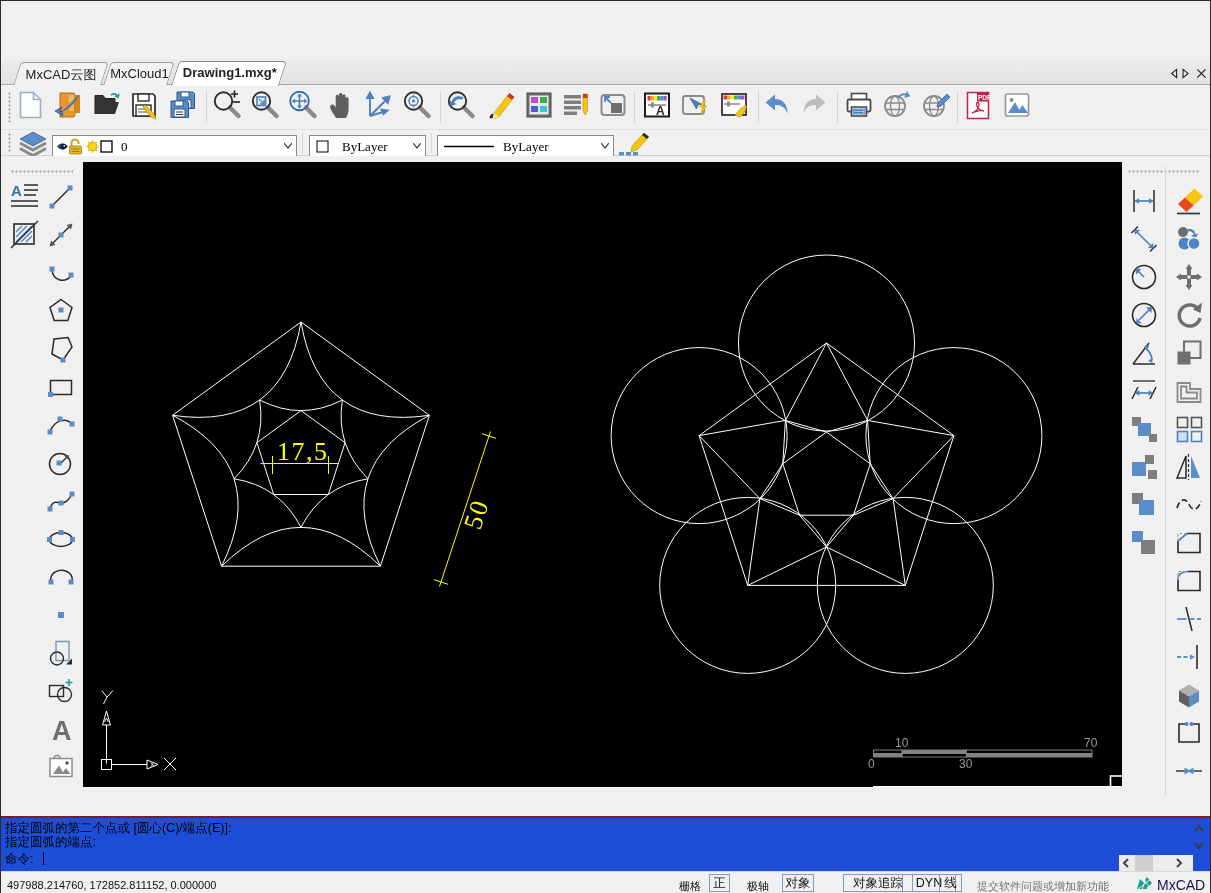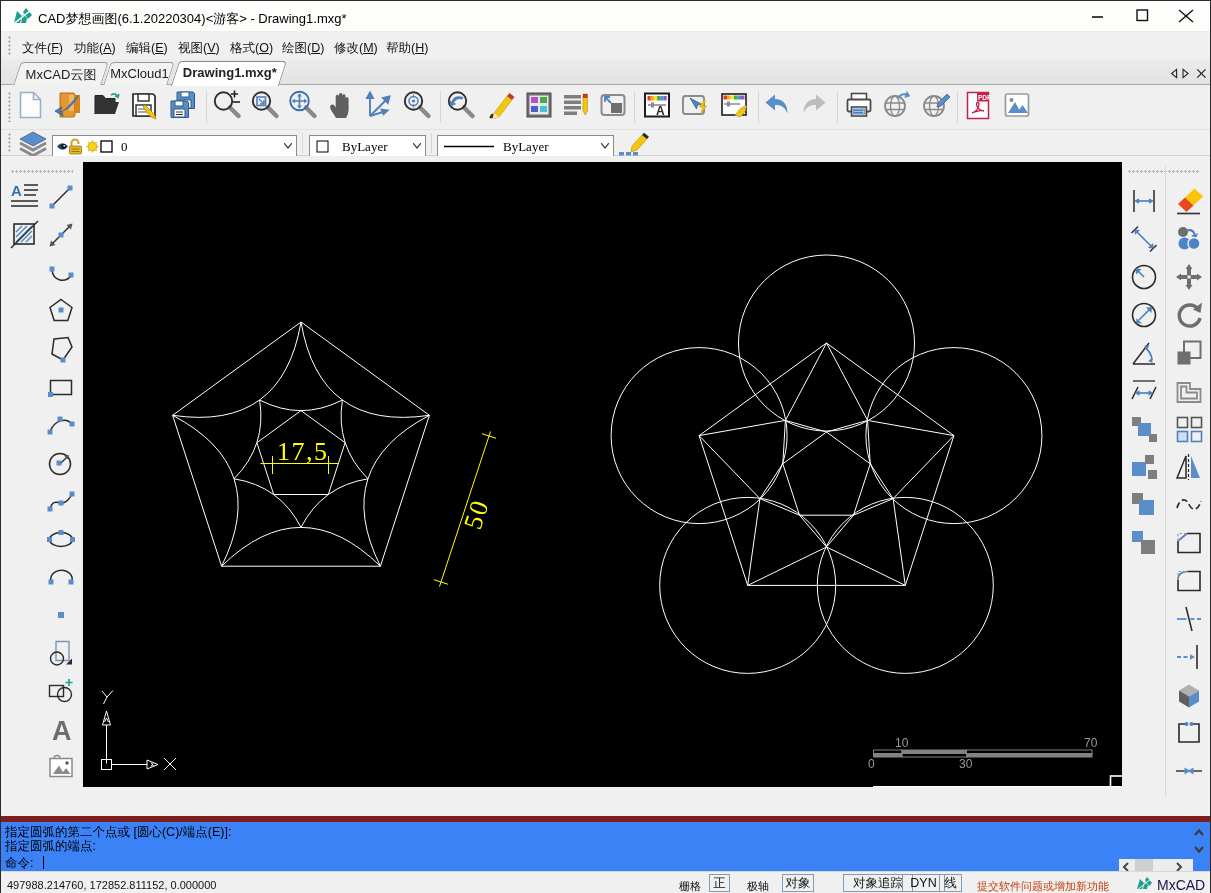--- a/index.html
+++ b/index.html
@@ -24,58 +24,32 @@
 .grip{position:absolute;width:3px;background-image:radial-gradient(circle at 1.5px 1.5px,#b5b5b5 1px,transparent 1.2px);background-size:3px 4px}
 .hgrip{position:absolute;height:3px;background-image:radial-gradient(circle at 1.5px 1.5px,#b5b5b5 1px,transparent 1.2px);background-size:4px 3px}
 .combo{position:absolute;top:5px;height:22px;background:#fff;border:1px solid #8a8a8a;font-size:13px;font-family:"Liberation Serif",serif;color:#000}
 .combo .chev{position:absolute;right:4px;top:7px;width:8px;height:6px}
 
 #main{left:0;top:155px;width:100%;height:638px;background:#f0f0f0}
 #canvas{position:absolute;left:82px;top:6px;width:1039px;height:625px;background:#000}
 
 #btabs{left:0;top:792px;width:100%;height:23px;background:#f0f0f0;border-top:1px solid #9f9f9f}
 
-#cmd{left:0;top:815px;width:100%;height:55px;background:#3b82f6;border-top:6px solid #7f1d1d}
+#cmd{left:0;top:815px;width:100%;height:55px;background:#1d4ed8;border-top:2px solid #7f1d1d}
 #cmd .ln{position:absolute;left:4px;font-size:12.5px;color:#000}
 
 #status{left:0;top:870px;width:100%;height:23px;background:#f0f0f0;border-top:1px solid #d8d8d8}
 #status .t{position:absolute;top:7px;font-size:11px;color:#111}
 .sbox{position:absolute;top:2px;height:18px;border:1px solid #7b9ebd;font-size:12.5px;color:#111;text-align:center;line-height:17px}
 .ic{position:absolute}
 </style>
 </head>
 <body>
 <div id="win">
-  <div id="title" class="abs">
-    <svg class="ic" style="left:12px;top:6px" width="20" height="19" viewBox="0 0 20 19">
-      <polygon points="1,16 4,4 9,9 7,16" fill="#1d9e8f"></polygon>
-      <polygon points="8,16 10,7 14,11 13,16" fill="#1d9e8f"></polygon>
-      <polygon points="10,5 13,1 19,8 15,12" fill="#1d9e8f"></polygon>
-      <line x1="0" y1="17.5" x2="18" y2="3" stroke="#fff" stroke-width="1.6"></line>
-    </svg>
-    <div class="abs txt">CAD梦想画图(6.1.20220304)&lt;游客&gt; - Drawing1.mxg*</div>
-    <svg class="ic" style="left:1085px;top:5px" width="115" height="20" viewBox="0 0 115 20">
-      <line x1="6" y1="11" x2="17" y2="11" stroke="#111" stroke-width="1.6"></line>
-      <rect x="51" y="4" width="10.5" height="10.5" fill="none" stroke="#111" stroke-width="1.4"></rect>
-      <line x1="93" y1="4" x2="107" y2="16" stroke="#111" stroke-width="1.4"></line>
-      <line x1="107" y1="4" x2="93" y2="16" stroke="#111" stroke-width="1.4"></line>
-    </svg>
-  </div>
-
-  <div id="menu" class="abs">
-    <div class="grip" style="left:7px;top:4px;height:19px"></div>
-    <span style="left:21px">文件(<u>F</u>)</span>
-    <span style="left:73px">功能(<u>A</u>)</span>
-    <span style="left:125px">编辑(<u>E</u>)</span>
-    <span style="left:177px">视图(<u>V</u>)</span>
-    <span style="left:229px">格式(<u>O</u>)</span>
-    <span style="left:281px">绘图(<u>D</u>)</span>
-    <span style="left:333px">修改(<u>M</u>)</span>
-    <span style="left:385px">帮助(<u>H</u>)</span>
-  </div>
+
 
   <div id="tabs" class="abs">
     <div class="dtab" style="left:16px;width:88px">
         <div>MxCAD云图</div>
       </div>
     <div class="dtab" style="left:106px;width:64px">
         <div>MxCloud1</div>
       </div>
     <div class="dtab" style="left:174px;width:108px;background:#fff;border-color:#8a8a8a;font-weight:bold;top:2px;height:25px;z-index:3">
         <div>Drawing1.mxg*</div>
@@ -689,23 +663,23 @@
     </div>
   </div>
 
   <div id="status" class="abs">
     <div class="t" style="left:6px">497988.214760,  172852.811152,  0.000000</div>
     <div class="t" style="left:678px">栅格</div>
     <div class="sbox" style="left:708px;width:21px">正交</div>
     <div class="t" style="left:746px">极轴</div>
     <div class="sbox" style="left:781px;width:32px">对象捕捉</div>
     <div class="sbox" style="left:842px;width:70px">对象追踪</div>
-    <div class="sbox" style="left:901px;width:43px">DYN</div>
+    <div class="sbox" style="left:901px;width:54px">DYN</div>
     <div class="sbox" style="left:938px;width:23px">线宽</div>
-    <div class="t" style="left:976px;color:#c2410c">提交软件问题或增加新功能</div>
+    <div class="t" style="left:976px;color:#737373">提交软件问题或增加新功能</div>
     <svg class="ic" style="left:1135px;top:3px" width="70" height="17" viewBox="0 0 70 17">
       <polygon points="1,14 4,4 8,8 6,14" fill="#1d9e8f"></polygon>
       <polygon points="7,14 9,7 12,10 11,14" fill="#1d9e8f"></polygon>
       <polygon points="9,5 11,2 16,8 13,11" fill="#1d9e8f"></polygon>
       <line x1="1" y1="15" x2="16" y2="3" stroke="#f0f0f0" stroke-width="1"></line>
       <text x="21" y="14.5" font-size="14px" fill="#14144a">MxCAD</text>
     </svg>
   </div>
 </div>
 

